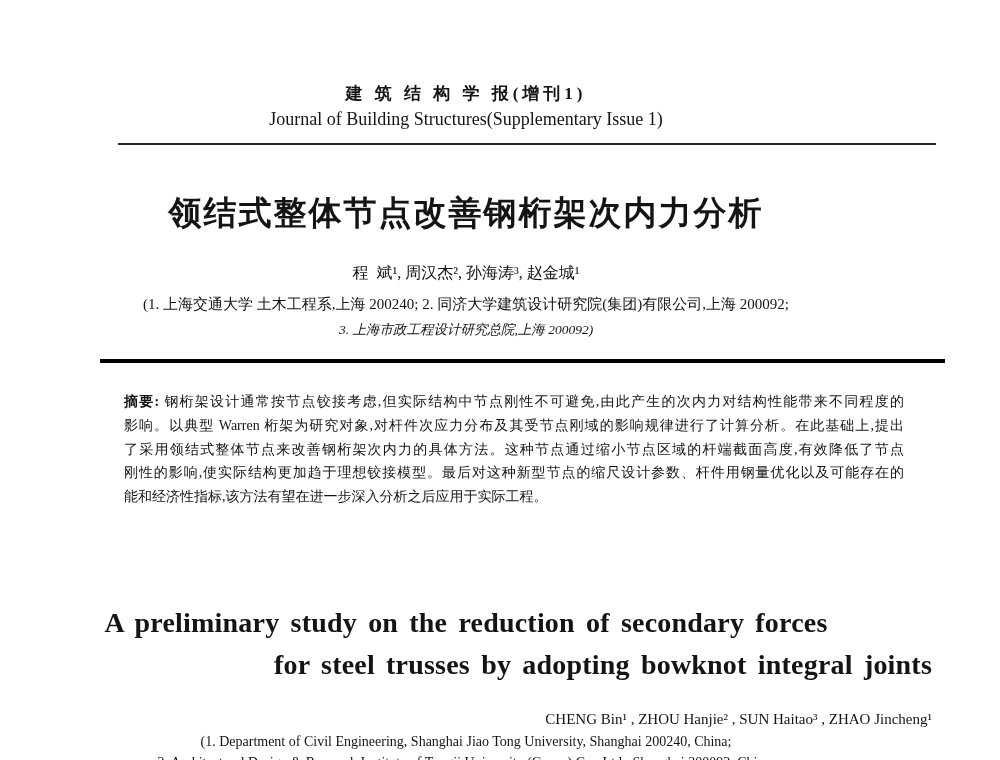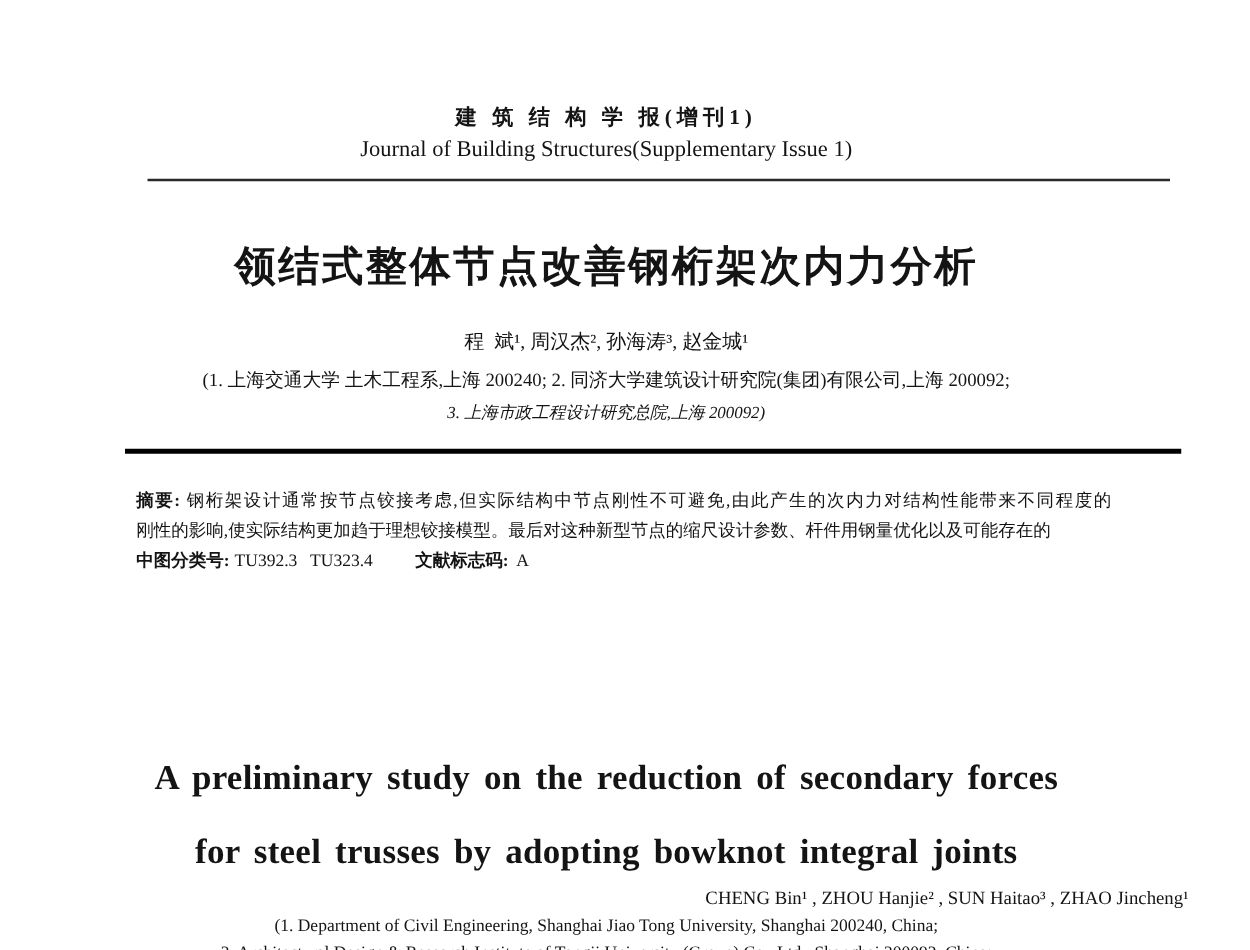--- a/index.html
+++ b/index.html
@@ -6,21 +6,21 @@
   body {
     width: 1000px;
     height: 760px;
     position: relative;
     background: #ffffff;
     overflow: hidden;
     font-family: "Liberation Serif", serif;
     color: #141414;
   }
   .abs-pos { position: absolute; }
-  .centered { left: 0; width: 932px; text-align: center; margin-left: 19px; }
+  .centered { left: 0; width: 932px; text-align: center; }
 
   
   .masthead-zh {
     top: 82px;
     font-size: 17px;
     font-weight: bold;
     letter-spacing: 4px;
   }
   .masthead-en {
     top: 109px;
@@ -54,21 +54,21 @@
     top: 359px;
     left: 100px;
     width: 845px;
     height: 4px;
     background: #000000;
   }
 
   
   .abstract-block {
     top: 390px;
-    left: 109px;
+    left: 124px;
     width: 780px;
     font-size: 14px;
     line-height: 23.8px;
     text-align: justify;
   }
   .abs-line { text-align: justify; text-align-last: justify; }
   .abs-lines .abs-line:last-child { text-align-last: left; }
   .bold-label { font-weight: bold; margin-right: 4px; }
   .kw-line { font-weight: bold; text-align-last: left; }
   .clc-line { text-align-last: left; }
@@ -77,21 +77,21 @@
   .doc-value { margin-left: 6px; }
 
   
   .title-en-1, .title-en-2 {
     font-size: 28px;
     font-weight: bold;
     word-spacing: 4px;
     letter-spacing: 0.2px;
   }
   .title-en-1 { top: 607px; }
-  .title-en-2 { top: 666px; }
+  .title-en-2 { top: 649px; text-align: right; }
 
   .authors-en { top: 711px; font-size: 15px; text-align: right; }
   .affil-en-1 { top: 734px; font-size: 14px; }
   .affil-en-2 { top: 755px; font-size: 14px; } 
 </style>
 </head>
 <body>
 
 <div class="abs-pos centered masthead-zh">建 筑 结 构 学 报(增刊1)</div>
 <div class="abs-pos centered masthead-en">Journal of Building Structures(Supplementary Issue 1)</div>
@@ -102,24 +102,24 @@
 <div class="abs-pos centered affil-zh-1">(1. 上海交通大学 土木工程系,上海 200240; 2. 同济大学建筑设计研究院(集团)有限公司,上海 200092;</div>
 <div class="abs-pos centered affil-zh-2">3. 上海市政工程设计研究总院,上海 200092)</div>
 
 <div class="abs-pos rule-thick"></div>
 
 <div class="abs-pos abstract-block">
   <div class="abs-line">
     <span class="bold-label">摘要:</span><span>钢桁架设计通常按节点铰接考虑,但实际结构中节点刚性不可避免,由此产生的次内力对结构性能带来不同程度的</span>
   </div>
   <div class="abs-lines">
+      <div class="abs-line">影响。以典型 Warren 桁架为研究对象,对杆件次应力分布及其受节点刚域的影响规律进行了计算分析。在此基础上,提出</div>
+      <div class="abs-line">了采用领结式整体节点来改善钢桁架次内力的具体方法。这种节点通过缩小节点区域的杆端截面高度,有效降低了节点</div>
       <div class="abs-line">刚性的影响,使实际结构更加趋于理想铰接模型。最后对这种新型节点的缩尺设计参数、杆件用钢量优化以及可能存在的</div>
+      <div class="abs-line">能和经济性指标,该方法有望在进一步深入分析之后应用于实际工程。</div>
     </div>
-  <div class="clc-line">
-    <span class="bold-label">中图分类号:</span><span class="clc-value">TU392.3   TU323.4</span><span class="doc-label">文献标志码:</span><span class="doc-value">A</span>
-  </div>
 </div>
 
 <div class="abs-pos centered title-en-1">A preliminary study on the reduction of secondary forces</div>
 <div class="abs-pos centered title-en-2">for steel trusses by adopting bowknot integral joints</div>
 <div class="abs-pos centered authors-en">CHENG Bin¹ , ZHOU Hanjie² , SUN Haitao³ , ZHAO Jincheng¹</div>
 <div class="abs-pos centered affil-en-1">(1. Department of Civil Engineering, Shanghai Jiao Tong University, Shanghai 200240, China;</div>
 <div class="abs-pos centered affil-en-2">2. Architectural Design &amp; Research Institute of Tongji University (Group) Co., Ltd., Shanghai 200092, China;</div>
 
 </body></html>

